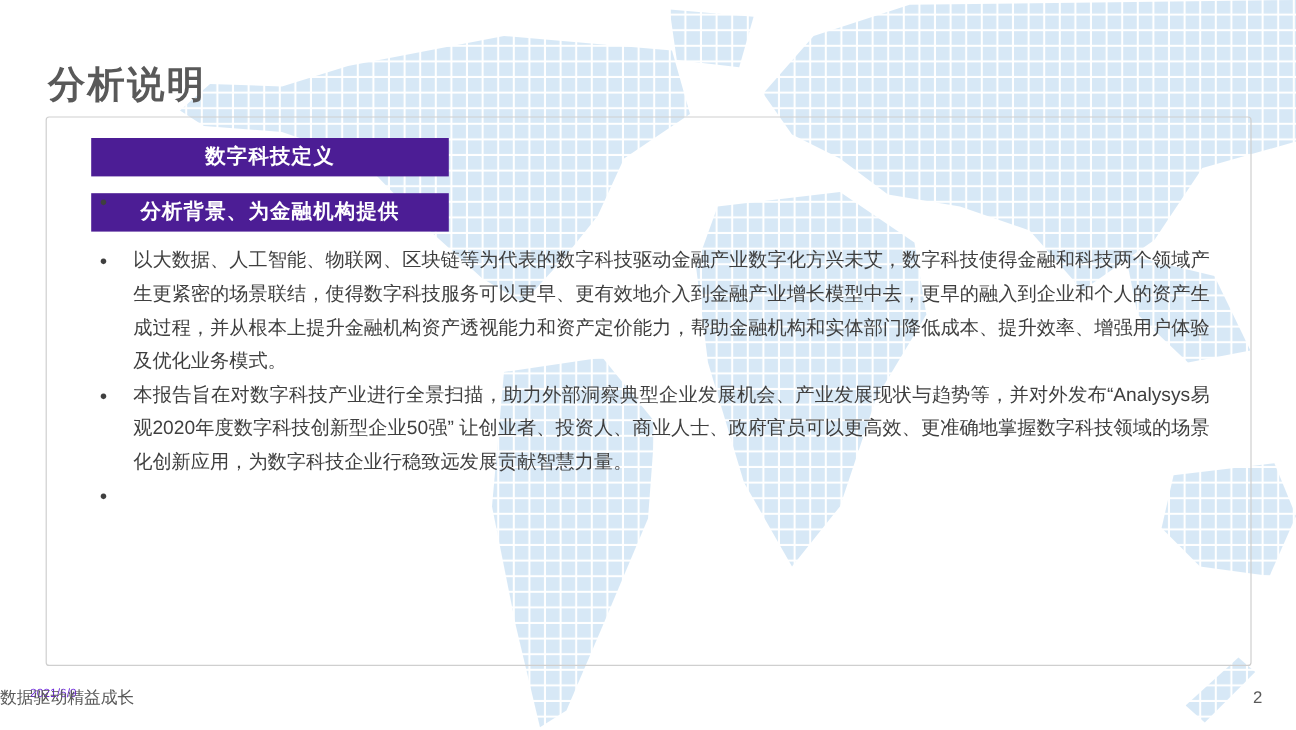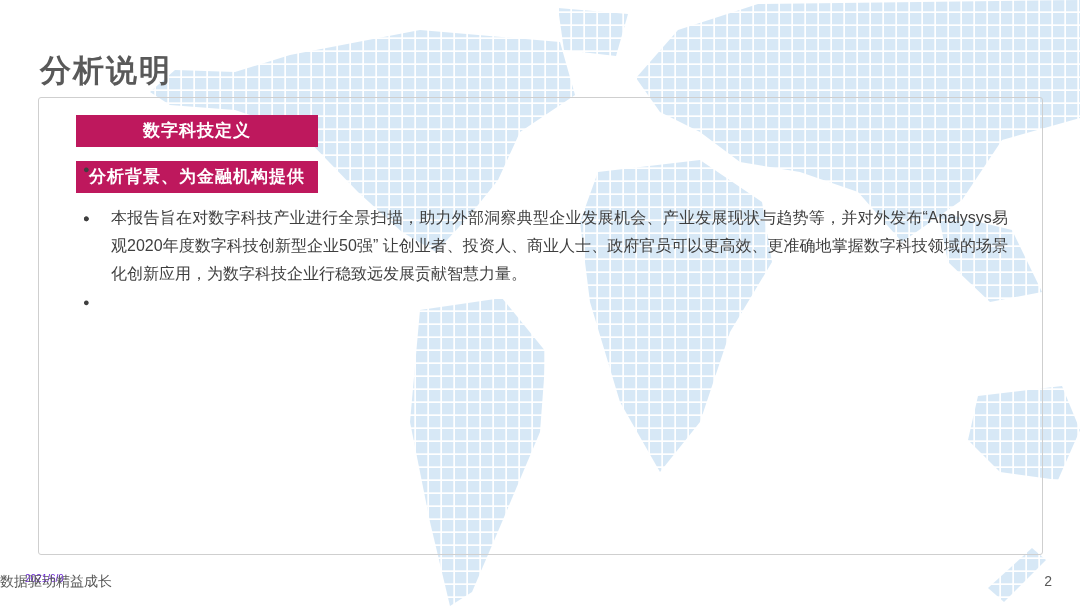--- a/index.html
+++ b/index.html
@@ -19,22 +19,22 @@
   }
   .card{
     position:absolute;left:38px;top:97px;z-index:1;
     width:1005px;height:458px;
     border:1px solid #cfcfcf;border-radius:3px;
     background:transparent;
     box-sizing:border-box;
   }
   .section-bar{
     margin:17px 11px 0 37px;
-    width:242px;height:32px;line-height:32px;
-    background:#be185d;color:#ffffff;
+    width:298px;height:32px;line-height:32px;
+    background:#4c1d95;color:#ffffff;
     font-size:17px;font-weight:bold;text-align:center;
     letter-spacing:1px;
   }
   .section-bar.second{margin-top:14px;}
   ul.bullets{
     list-style:none;margin:8px 0 0 0;padding:0;
   }
   ul.bullets.second{margin-top:11px;}
   ul.bullets li{
     position:relative;
@@ -100,20 +100,21 @@
       <li>
         <span class="marker">●</span>
       </li>
     </ul>
 
     <div class="section-bar second">分析背景、为金融机构提供</div>
 
     <ul class="bullets second">
       <li>
         <span class="marker">●</span>
+        <span class="btext">以大数据、人工智能、物联网、区块链等为代表的数字科技驱动金融产业数字化方兴未艾，数字科技使得金融和科技两个领域产生更紧密的场景联结，使得数字科技服务可以更早、更有效地介入到金融产业增长模型中去，更早的融入到企业和个人的资产生成过程，并从根本上提升金融机构资产透视能力和资产定价能力，帮助金融机构和实体部门降低成本、提升效率、增强用户体验及优化业务模式。</span>
       </li>
       <li>
         <span class="marker">●</span>
         <span class="btext">本报告旨在对数字科技产业进行全景扫描，助力外部洞察典型企业发展机会、产业发展现状与趋势等，并对外发布“Analysys易观2020年度数字科技创新型企业50强” 让创业者、投资人、商业人士、政府官员可以更高效、更准确地掌握数字科技领域的场景化创新应用，为数字科技企业行稳致远发展贡献智慧力量。</span>
       </li>
       <li>
         <span class="marker">●</span>
       </li>
     </ul>
 

